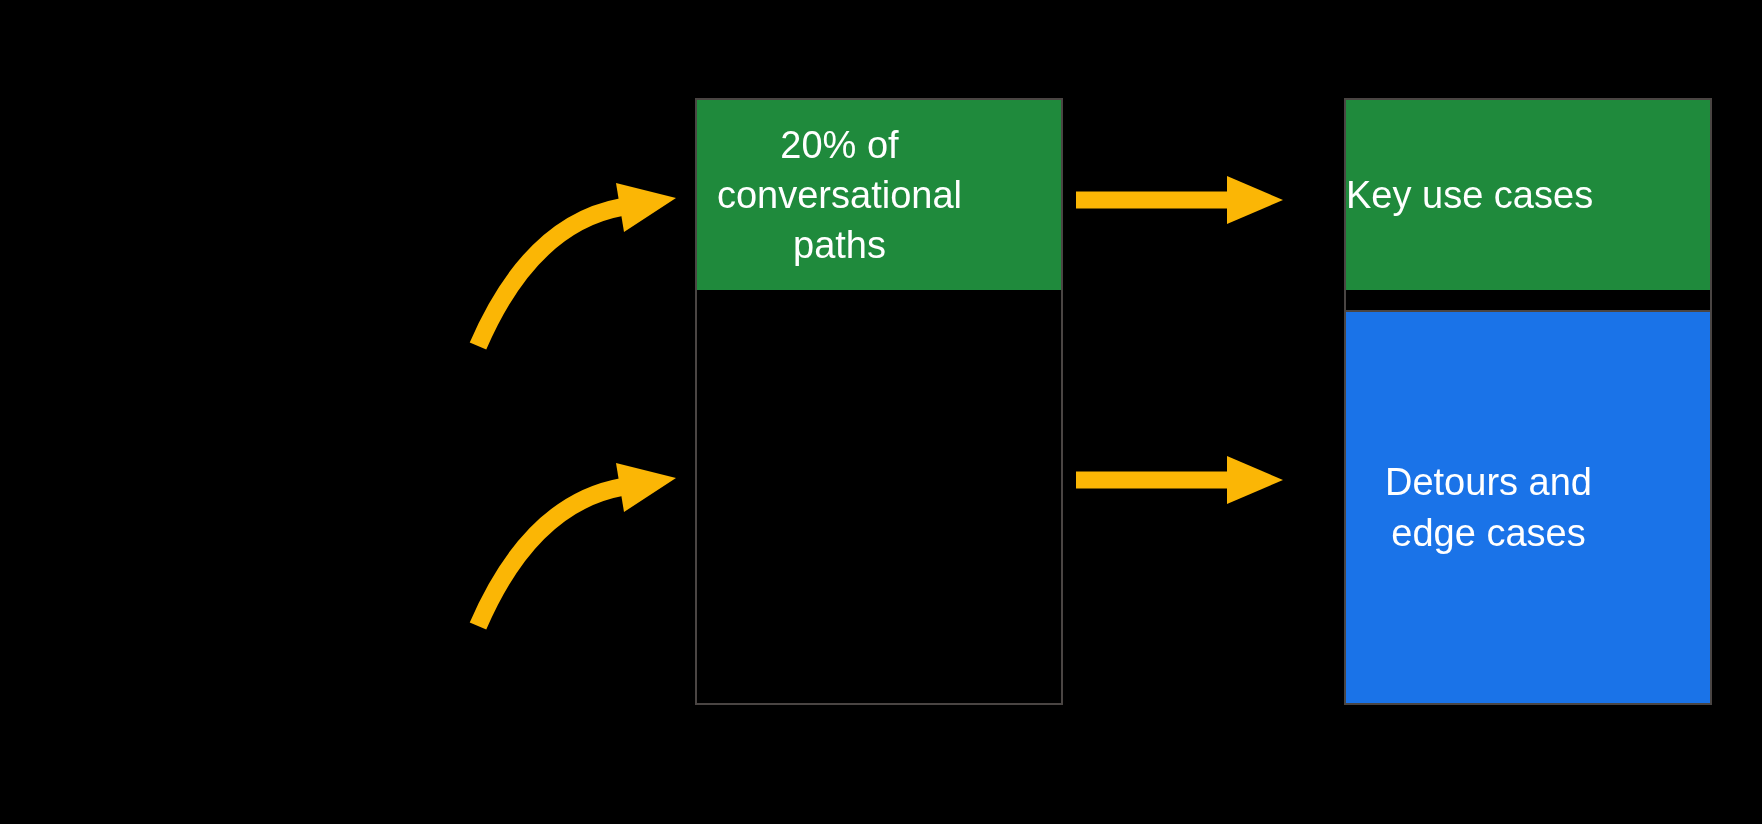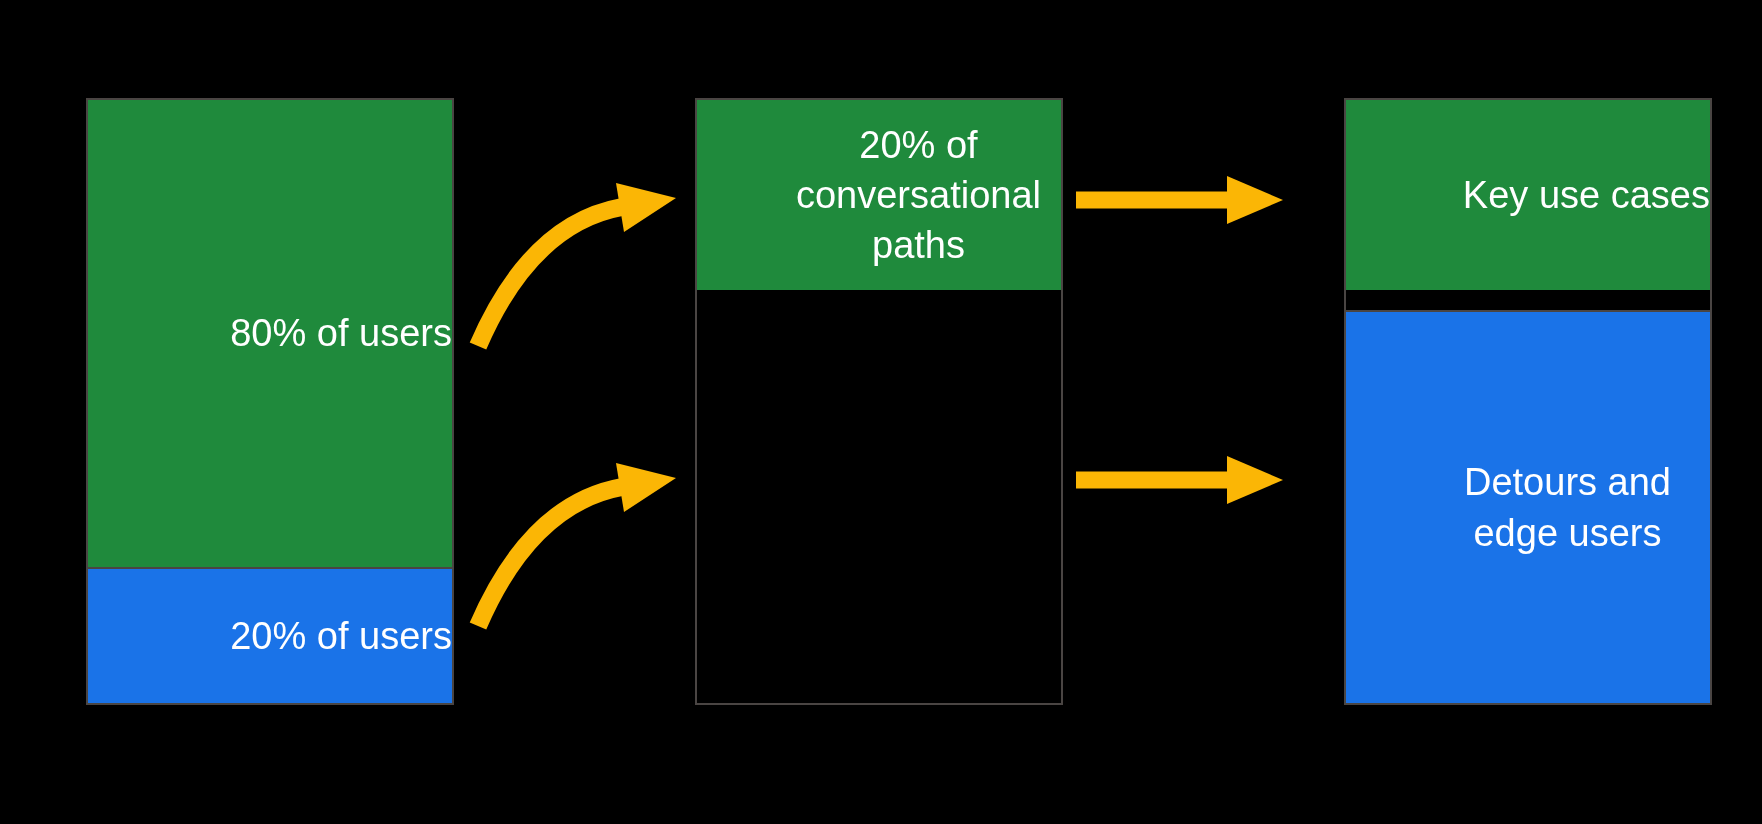--- a/index.html
+++ b/index.html
@@ -28,21 +28,21 @@
     border: 2px solid var(--outline);
     display: flex;
     flex-direction: column;
   }
   .col-users    { left: 86px; }
   .col-paths    { left: 695px; }
   .col-outcomes { left: 1344px; gap: 20px; }
   .segment {
     display: flex;
     align-items: center;
-    justify-content: flex-end;
+    justify-content: flex-start;
     width: 100%;
   }
   .seg-green { background: var(--green); }
   .seg-blue  { background: var(--blue); border-top: 2px solid var(--outline); }
   .seg-grow  { flex: 1 1 auto; }
   .col-users .seg-green { height: 467px; }
   .col-paths .seg-green, .col-outcomes .seg-green { height: 190px; }
   .label {
     color: var(--label);
     font-size: 38px;
@@ -60,41 +60,33 @@
   }
   .arrow-stroke { stroke: var(--arrow); fill: none; stroke-width: 18px; }
   .arrow-stroke-straight { stroke: var(--arrow); fill: none; stroke-width: 17px; }
   .arrow-fill { fill: var(--arrow); }
 </style>
 </head>
 <body>
 
 <div class="canvas">
 
-  <div class="column col-users">
-    <div class="segment seg-green">
-      <div class="label">80% of users</div>
-    </div>
-    <div class="segment seg-blue seg-grow">
-      <div class="label">20% of users</div>
-    </div>
-  </div>
 
   <div class="column col-paths">
     <div class="segment seg-green">
       <div class="label">20% of conversational paths</div>
     </div>
   </div>
 
   <div class="column col-outcomes">
     <div class="segment seg-green">
       <div class="label">Key use cases</div>
     </div>
     <div class="segment seg-blue seg-grow">
-      <div class="label">Detours and edge users</div>
+      <div class="label">Detours and edge cases</div>
     </div>
   </div>
 
   <svg class="arrows" viewBox="0 0 1762 824" xmlns="http://www.w3.org/2000/svg">
     <g>
       <path class="arrow-stroke" d="M478,346 C510,272 556,219 622,207"></path>
       <polygon class="arrow-fill" points="676,198 624,232 616,183"></polygon>
     </g>
     <g>
       <path class="arrow-stroke" d="M478,626 C510,552 556,499 622,487"></path>

